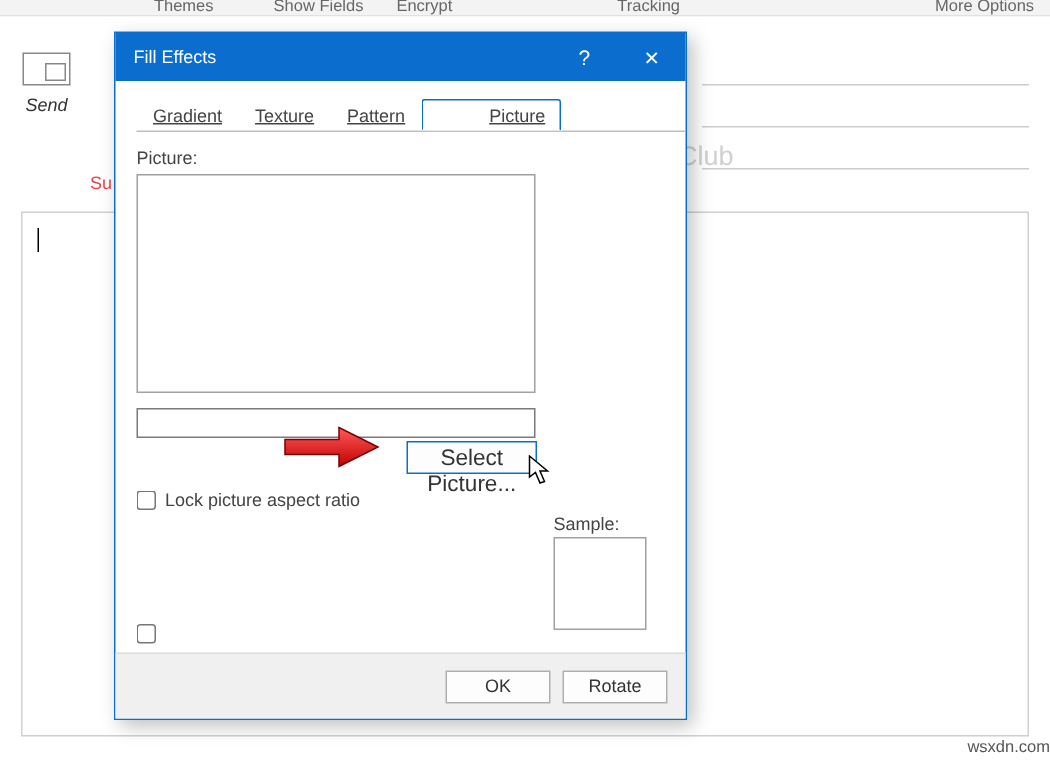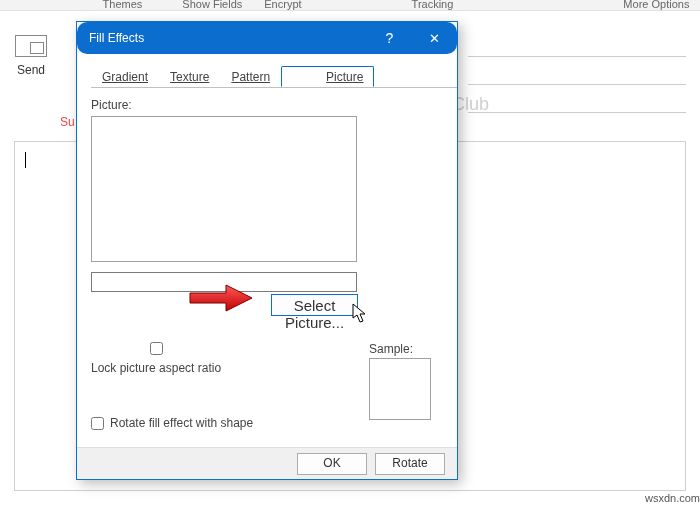--- a/index.html
+++ b/index.html
@@ -3,53 +3,53 @@
   <meta charset="utf-8">
   <style>
     * { box-sizing: border-box; margin: 0; padding: 0; font-family: "Segoe UI", Tahoma, sans-serif; }
     body { width: 700px; height: 510px; background: #fff; position: relative; overflow: hidden; font-size: 12px; color: #444; }
     .ribbon-bg { position: absolute; top: 0; left: 0; right: 0; height: 11px; background: #f3f3f3; border-bottom: 1px solid #e1e1e1; display: flex; gap: 40px; padding-left: 92px; font-size: 11px; color: #666; justify-content: center; }
     .ribbon-bg span { position: relative; top: -2px; white-space: nowrap; }
     .mail-area { position: absolute; top: 11px; left: 0; right: 0; bottom: 0; background: #fff; }
     .send-block { position: absolute; top: 24px; left: 10px; width: 42px; text-align: center; }
     .send-icon { width: 32px; height: 22px; margin: 0 auto 6px; border: 1px solid #888; background: #fff; position: relative; }
     .send-icon::before { content: ""; position: absolute; width: 12px; height: 10px; border: 1px solid #888; right: 2px; bottom: 2px; background: #fff; }
-    .send-label { font-size: 12px; color: #333; }
+    .send-label { font-size: 12px; color: #333; font-style: italic; }
     .subj-label { position: absolute; top: 104px; left: 60px; font-size: 12px; color: #ef4444; }
     .compose-box { position: absolute; top: 130px; left: 14px; right: 14px; height: 350px; border: 1px solid #d0d0d0; background: #fff; }
     .cursor-line { position: absolute; top: 10px; left: 10px; width: 1px; height: 16px; background: #000; }
     .field-lines { position: absolute; top: 18px; left: 468px; right: 14px; }
     .field-lines div { height: 28px; border-bottom: 1px solid #ccc; }
     .watermark { position: absolute; top: 82px; left: 320px; color: #d0d0d0; font-size: 18px; font-weight: 400; display: flex; align-items: center; gap: 6px; }
     .watermark svg { opacity: 0.3; }
     .attrib { position: absolute; bottom: 6px; right: 0; font-size: 11px; color: #555; }
     
     .dialog { position: absolute; top: 21px; left: 76px; width: 382px; height: 459px; background: #fff; border: 1px solid #0b6ecf; box-shadow: 4px 4px 12px rgba(0,0,0,0.25); }
-    .titlebar { height: 32px; background: #0b6ecf; color: #fff; display: flex; align-items: center; padding-left: 12px; font-size: 12px; border-radius: 10px; }
+    .titlebar { height: 32px; background: #0b6ecf; color: #fff; display: flex; align-items: center; padding-left: 12px; font-size: 12px; }
     .titlebar .spacer { flex: 1; }
     .titlebtn { width: 45px; height: 32px; display: flex; align-items: center; justify-content: center; font-size: 14px; font-family: "Segoe UI", sans-serif; cursor: pointer; }
     .titlebtn.help { font-size: 14px; }
     .titlebtn.close { font-size: 13px; }
     .tabs { display: flex; margin: 12px 0 0 14px; height: 22px; border-bottom: 1px solid #c0c0c0; text-decoration: underline; }
     .tab { padding: 3px 10px 2px; font-size: 12px; color: #444; border: 1px solid transparent; position: relative; top: 0; cursor: pointer; }
     .tab.active { border: 1.5px solid #0b6ecf; border-bottom: 1px solid #fff; background: #fff; border-radius: 2px 2px 0 0; padding-left: 44px; }
     .body-area { padding: 10px 14px 14px; position: relative; height: calc(100% - 32px - 34px - 40px); }
     .label { font-size: 12px; color: #444; margin-bottom: 4px; }
     .preview-box { width: 266px; height: 146px; border: 1px solid #a0a0a0; background: #fff; }
     .name-input { width: 266px; height: 20px; border: 1px solid #7a7a7a; margin-top: 10px; background: #fff; padding: 1px 4px; font-size: 12px; }
     .select-btn { position: absolute; top: 206px; left: 194px; width: 87px; height: 22px; border: 1.5px solid #0b6ecf; background: #fdfdfd; font-size: 15px; color: #333; cursor: pointer; text-align: center; padding-top: 2px; }
     .cursor-arrow { position: absolute; top: 215px; left: 275px; pointer-events: none; }
     .red-arrow { position: absolute; top: 193px; left: 109px; pointer-events: none; }
     .check-row { display: flex; align-items: center; gap: 6px; font-size: 12px; color: #444; margin-top: 4px; }
     .check-row input { width: 13px; height: 13px; }
-    .lock-row { position: absolute; top: 250px; left: 14px; flex-direction: column; }
+    .lock-row { position: absolute; top: 234px; left: 14px; }
     .rotate-row { position: absolute; top: 324px; left: 14px; }
     .sample-label { position: absolute; top: 254px; left: 292px; font-size: 12px; color: #444; }
     .sample-box { position: absolute; top: 270px; left: 292px; width: 62px; height: 62px; border: 1px solid #a0a0a0; background: #fff; }
-    .btn-row { position: absolute; bottom: 0; left: 0; right: 0; height: 32px; background: #f0f0f0; border-top: 1px solid #ddd; display: flex; justify-content: flex-end; align-items: center; gap: 8px; padding-right: 12px; }
+    .btn-row { position: absolute; bottom: 0; left: 0; right: 0; height: 44px; background: #f0f0f0; border-top: 1px solid #ddd; display: flex; justify-content: flex-end; align-items: center; gap: 8px; padding-right: 12px; }
     .dlg-btn { width: 70px; height: 22px; border: 1px solid #adadad; background: #fdfdfd; font-size: 12px; color: #333; cursor: pointer; text-align: center; padding-top: 2px; }
   </style>
 </head>
 <body>
 
 <div class="ribbon-bg">
   <span>Themes</span>
   <span>Show Fields</span>
   <span style="margin-left:-18px">Encrypt</span>
   <span style="margin-left:70px">Tracking</span>
@@ -119,20 +119,19 @@
     <div class="check-row lock-row">
       <input type="checkbox" style="">
       <span>Lock picture aspect ratio</span>
     </div>
 
     <div class="sample-label">Sample:</div>
     <div class="sample-box"></div>
 
     <div class="check-row rotate-row">
       <input type="checkbox" style="">
-      <span>Rotate fill effect with shape</span>
     </div>
   </div>
   <div class="btn-row">
     <div class="dlg-btn">OK</div>
     <div class="dlg-btn">Rotate</div>
   </div>
 </div>
 
 </body></html>

